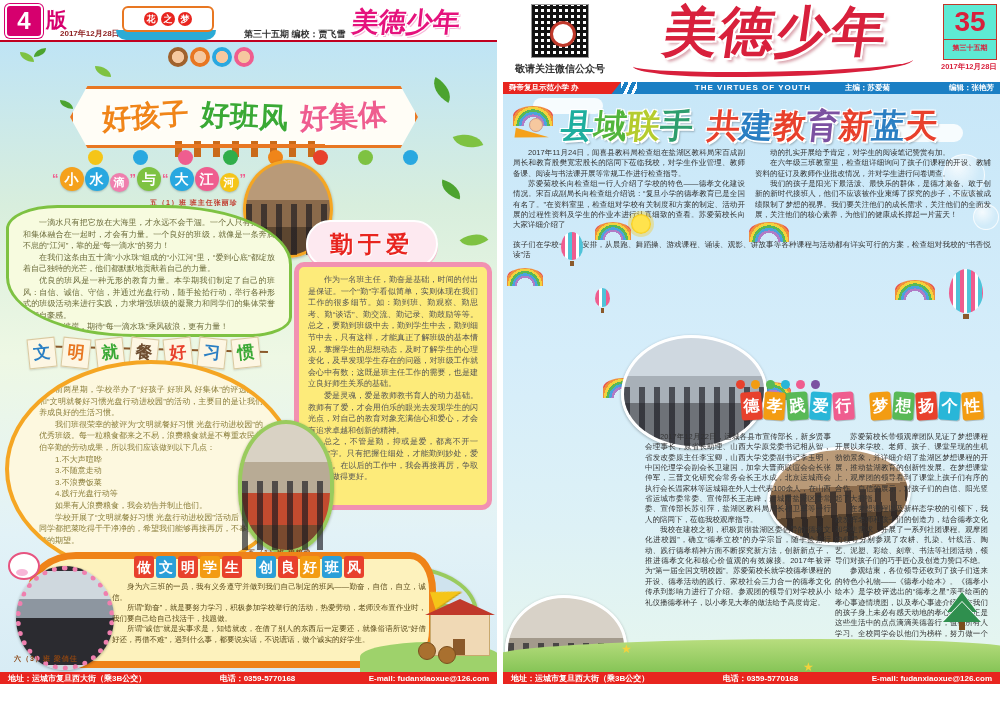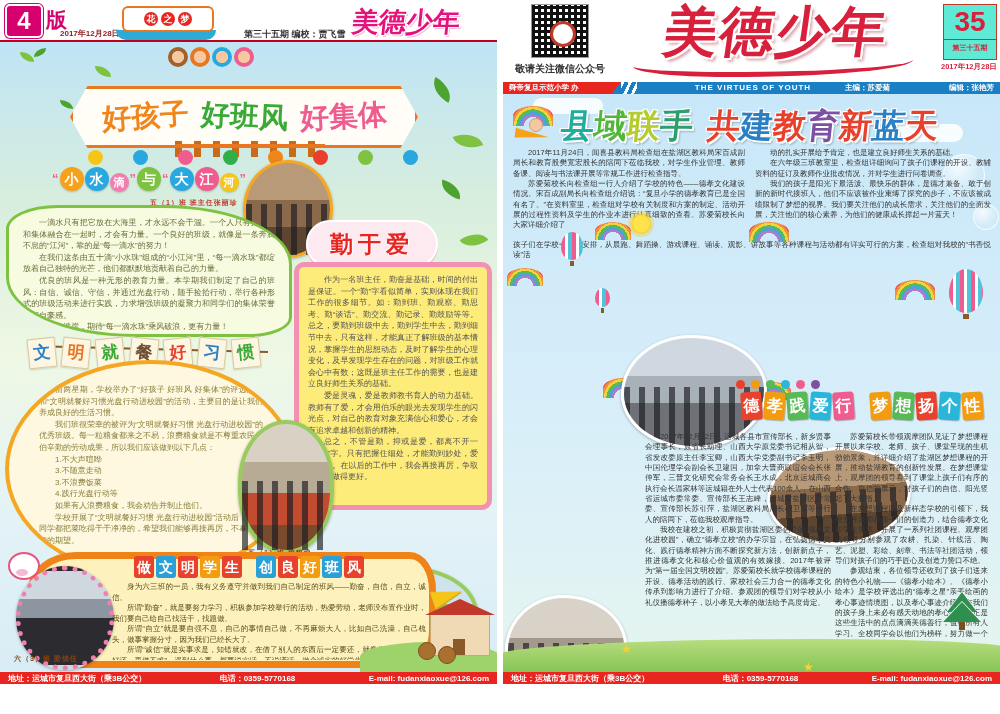--- a/index.html
+++ b/index.html
@@ -266,21 +266,21 @@
         <span class="cc">江</span>
         <span class="cc sm">河</span>
         <span class="q">”</span>
       </div>
 
       <div class="abs photo ph-room fig" style="left:243px;top:118px;width:84px;height:92px;border-radius:50%;border-color:#f5a623;"></div>
       <div class="abs caption cap-red" style="left:150px;top:156px;">五（1）班  班主任张丽珍</div>
 
       <div class="abs leafblock bodytxt">
         <p>一滴水只有把它放在大海里，才永远不会干涸。一个人只有把自己和集体融合在一起时，才会有力量。一个良好的班级，就像是一条奔腾不息的“江河”，靠的是“每一滴水”的努力！</p>
-        <p>在我们这条由五十滴“小水珠”组成的“小江河”里，“每一滴水珠”都绽放着自己独特的光芒，他们都默默地贡献着自己的力量。</p>
+        <p>在我们这条由五十滴“小水珠”组成的“小江河”里，“爱到心底”都绽放着自己独特的光芒，他们都默默地贡献着自己的力量。</p>
         <p>优良的班风是一种无形的教育力量。本学期我们制定了自己的班风：自信、诚信、守信，并通过光盘行动，随手捡拾行动，举行各种形式的班级活动来进行实践，力求增强班级的凝聚力和同学们的集体荣誉感和自豪感。</p>
         <p>明日，彼岸，期待“每一滴水珠”乘风破浪，更有力量！</p>
       </div>
 
       <div class="abs qin-cloud">
         <span>勤于爱</span>
       </div>
       <div class="abs qin-body bodytxt">
         <p>作为一名班主任，勤奋是基础，时间的付出是保证。一个“勤”字看似简单，实则体现在我们工作的很多细节。如：勤到班、勤观察、勤思考、勤“谈话”、勤交流、勤记录、勤鼓励等等。总之，要勤到班级中去，勤到学生中去，勤到细节中去，只有这样，才能真正了解班级的基本情况，掌握学生的思想动态，及时了解学生的心理变化，及早发现学生存在的问题，对班级工作就会心中有数；这既是班主任工作的需要，也是建立良好师生关系的基础。</p>
         <p>爱是灵魂，爱是教师教书育人的动力基础。教师有了爱，才会用伯乐的眼光去发现学生的闪光点，对自己的教育对象充满信心和爱心，才会有追求卓越和创新的精神。</p>
@@ -329,21 +329,20 @@
             <b>良</b>
             <b>好</b>
             <b>班</b>
             <b>风</b>
         </span>
       </div>
       <div class="abs circle-ph photo"></div>
       <div class="abs bot-text bodytxt">
         <p>身为六三班的一员，我有义务遵守并做到我们自己制定的班风——勤奋，自信，自立，诚信。</p>
         <p>所谓“勤奋”，就是要努力学习，积极参加学校举行的活动，热爱劳动，老师没布置作业时，我们要自己给自己找活干，找题做。</p>
-        <p>所谓“自立”就是要自强不息，自己的事情自己做，不再麻烦大人，比如自己洗澡，自己梳头，做事掌握分寸，因为我们已经长大了。</p>
         <p>所谓“诚信”就是实事求是，知错就改，在借了别人的东西后一定要还，就像俗语所说“好借好还，再借不难”，遇到什么事，都要说实话，不说谎话，做个诚实的好学生。</p>
 
       </div>
       <div class="abs caption" style="left:14px;top:612px;">六（3）班  梁俏佳</div>
 
       <div class="grass-l"></div>
       <div class="plane abs"></div>
       <div class="house"></div>
       <div class="bear" style="left:418px;top:600px;"></div>
       <div class="bear" style="left:438px;top:604px;"></div>
@@ -403,21 +402,21 @@
             <b>蓝</b>
             <b>天</b>
         </span>
       </div>
 
       <div class="a1c1 art">
         <p>2017年11月24日，闻喜县教科局检查组在盐湖区教科局宋百成副局长和教育股樊宽宏股长的陪同下莅临我校，对学生作业管理、教师备课、阅读与书法课开展等常规工作进行检查指导。</p>
         <p>苏爱菊校长向检查组一行人介绍了学校的特色——德孝文化建设情况。宋百成副局长向检查组介绍说：“复旦小学的德孝教育已是全国有名了。”在资料室里，检查组对学校有关制度和方案的制定、活动开展的过程性资料及学生的作业本进行认真细致的查看。苏爱菊校长向大家详细介绍了</p>
       </div>
       <div class="a1c2 art">
-        <p>动的扎实开展给予肯定，也是建立良好师生关系的基础。</p>
+        <p>动的扎实开展给予肯定，对学生的阅读笔记赞赏有加。</p>
         <p>在六年级三班教室里，检查组详细询问了孩子们课程的开设、教辅资料的征订及教师作业批改情况，并对学生进行问卷调查。</p>
         <p>我们的孩子是阳光下最活泼、最快乐的群体，是德才兼备、敢于创新的新时代接班人，他们不应该被作业束缚了探究的步子，不应该被成绩限制了梦想的视界。我们要关注他们的成长需求，关注他们的全面发展，关注他们的核心素养，为他们的健康成长撑起一片蓝天！</p>
       </div>
       <div class="a1wrap art">
         <p style="text-indent:0;">孩子们在学校一天的安排，从晨跑、舞蹈操、游戏课程、诵读、观影、讲故事等各种课程与活动都有详实可行的方案，检查组对我校的“书香悦读”活</p>
       </div>
 
       <div class="sun abs" style="left:128px;top:120px;width:20px;height:20px;"></div>
       <div class="balloon abs" style="left:58px;top:138px;width:22px;height:28px;"></div>
       <div class="balloon abs" style="left:92px;top:166px;width:15px;height:19px;"></div>
@@ -454,21 +453,21 @@
           <b>梦</b>
             <b>想</b>
             <b>扬</b>
             <b>个</b>
             <b>性</b>
         </span>
       </div>
 
       <div class="a2c1 art">
         <p>2017年12月22日，运城各县市宣传部长，新乡贤事会理事长，原省长助理、山西大学原党委书记相从智，省发改委原主任李宝卿，山西大学党委副书记李玉明，中国伦理学会副会长卫建国，加拿大晋商联谊会会长张仲军，三晋文化研究会常务会长王水成，北京运城商会执行会长温家林等运城籍在外人士代表100余人，在山西省运城市委常委、宣传部长王志峰，运城市盐湖区委常委、宣传部长苏引萍，盐湖区教科局局长杜卫军等一行人的陪同下，莅临我校观摩指导。</p>
-        <p>我校在建校之初，积极贯彻盐湖区委倡导的“德孝文化进校园”，确立“德孝立校”的办学宗旨，在弘扬德孝文化、践行德孝精神方面不断探究新方法，创新新点子，推进德孝文化和核心价值观的有效嫁接。2017年被评为“第一届全国文明校园”。苏爱菊校长就学校德孝课程的开设、德孝活动的践行、家校社会三力合一的德孝文化传承到影响力进行了介绍。参观团的领导们对学校从小礼仪播德孝种子，以小孝见大孝的做法给予高度肯定。</p>
+        <p>我校在建校之初，积极贯彻盐湖区委倡导的“德孝文化进校园”，确立“德孝立校”的办学宗旨，随手捡拾行动、践行德孝精神方面不断探究新方法，创新新点子，推进德孝文化和核心价值观的有效嫁接。2017年被评为“第一届全国文明校园”。苏爱菊校长就学校德孝课程的开设、德孝活动的践行、家校社会三力合一的德孝文化传承到影响力进行了介绍。参观团的领导们对学校从小礼仪播德孝种子，以小孝见大孝的做法给予高度肯定。</p>
       </div>
       <div class="a2c2 art">
         <p>苏爱菊校长带领观摩团队见证了梦想课程开展以来学校、老师、孩子、课堂呈现的生机勃勃景象，并详细介绍了盐湖区梦想课程的开展，推动盐湖教育的创新性发展。在梦想课堂上，观摩团的领导看到了课堂上孩子们有序的合作、自信的展示，对孩子们的自信、阳光竖起了大拇指。</p>
         <p>在梦想课程以及新样态学校的引领下，我校发挥老师和孩子们的创造力，结合德孝文化和学生需求，开展了一系列社团课程。观摩团的领导分别参观了农耕、扎染、针线活、陶艺、泥塑、彩绘、刻章、书法等社团活动，领导们对孩子们的巧手匠心及创造力赞口不绝。</p>
         <p>参观结束，各位领导还收到了孩子们送来的特色小礼物——《德孝小绘本》。《德孝小绘本》是学校评选出的“德孝之星”亲手绘画的孝心事迹情境图，以及孝心事迹介绍。在我们的孩子身上未必有感天动地的孝心事迹，正是这些生活中的点点滴滴美德善行，值得所有人学习。全校同学会以他们为榜样，努力做一个明德崇孝的好孩子。</p>
       </div>
 
       <div class="grass-r"></div>
       <div class="pine" style="left:440px;top:498px;z-index:2;">
         <div class="t"></div>

